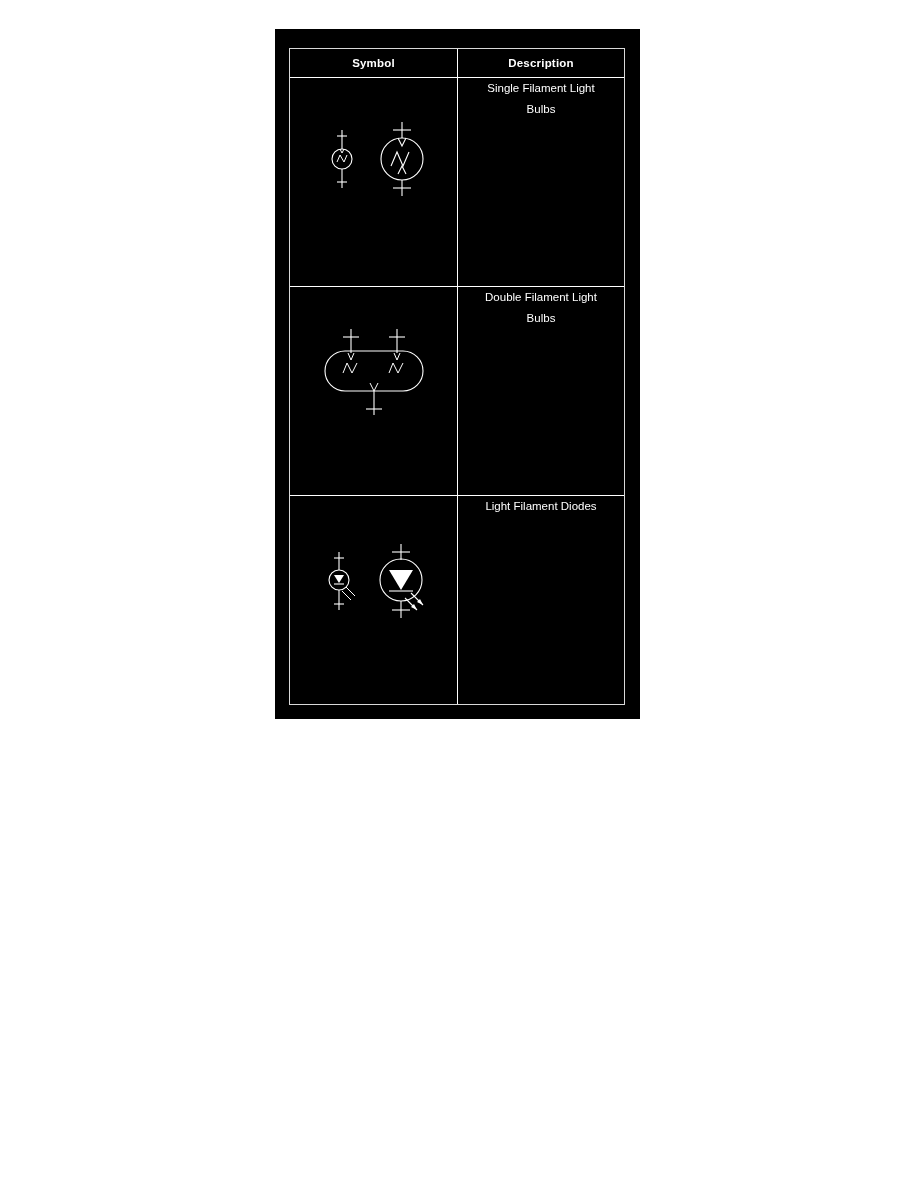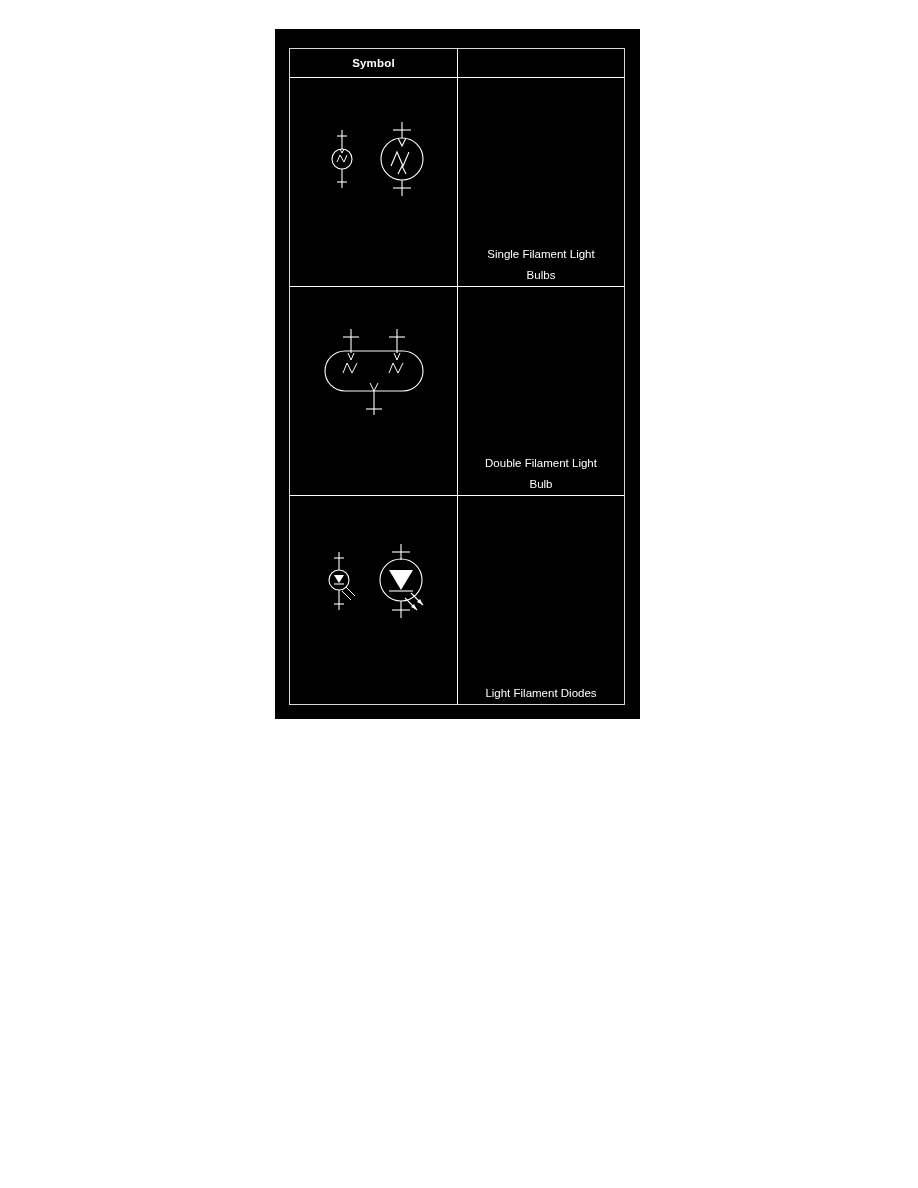--- a/index.html
+++ b/index.html
@@ -77,21 +77,21 @@
     box-sizing: border-box;
     position: relative;
     display: flex;
     align-items: center;
     justify-content: center;
   }
   .cell-desc {
     flex: 1;
     box-sizing: border-box;
     display: flex;
-    align-items: flex-end;
+    align-items: flex-start;
     justify-content: center;
     padding: 0 18px;
   }
   .desc-text {
     color: #ffffff;
     font-size: 11.5px;
     line-height: 21px;
     text-align: center;
   }
 
@@ -105,20 +105,21 @@
   .row-3 .cell-symbol { align-items: flex-start; padding-top: 42px; }
 </style>
 </head>
 <body>
 
 <div id="symbol-table-panel">
   <div class="table-wrap">
 
     <div class="head-row">
       <div class="head-cell sym">Symbol</div>
+      <div class="head-cell desc">Description</div>
     </div>
 
     <div class="body-row row-1">
       <div class="cell-symbol">
         <svg class="sym-svg" width="150" height="90" viewBox="0 0 150 90">
           <g stroke="#ffffff" fill="none" stroke-width="1.1">
 
             <circle cx="43" cy="45" r="10"></circle>
             <line x1="43" y1="16" x2="43" y2="35"></line>
             <line x1="38" y1="22" x2="48" y2="22"></line>
@@ -162,21 +163,21 @@
             <path d="M44 56 L48 46 L53 56 L58 46" stroke-width="1"></path>
             <path d="M90 56 L94 46 L99 56 L104 46" stroke-width="1"></path>
 
             <path d="M49 36 L52 43 L55 36" stroke-width="1"></path>
             <path d="M95 36 L98 43 L101 36" stroke-width="1"></path>
             <path d="M71 66 L75 74 L79 66" stroke-width="1"></path>
           </g>
         </svg>
       </div>
       <div class="cell-desc">
-        <div class="desc-text">Double Filament Light Bulb</div>
+        <div class="desc-text">Double Filament Light Bulbs</div>
       </div>
     </div>
 
     <div class="body-row row-3">
       <div class="cell-symbol">
         <svg class="sym-svg" width="150" height="95" viewBox="0 0 150 95">
           <g stroke="#ffffff" fill="none" stroke-width="1.1">
 
             <circle cx="40" cy="42" r="10"></circle>
             <line x1="40" y1="14" x2="40" y2="32"></line>

